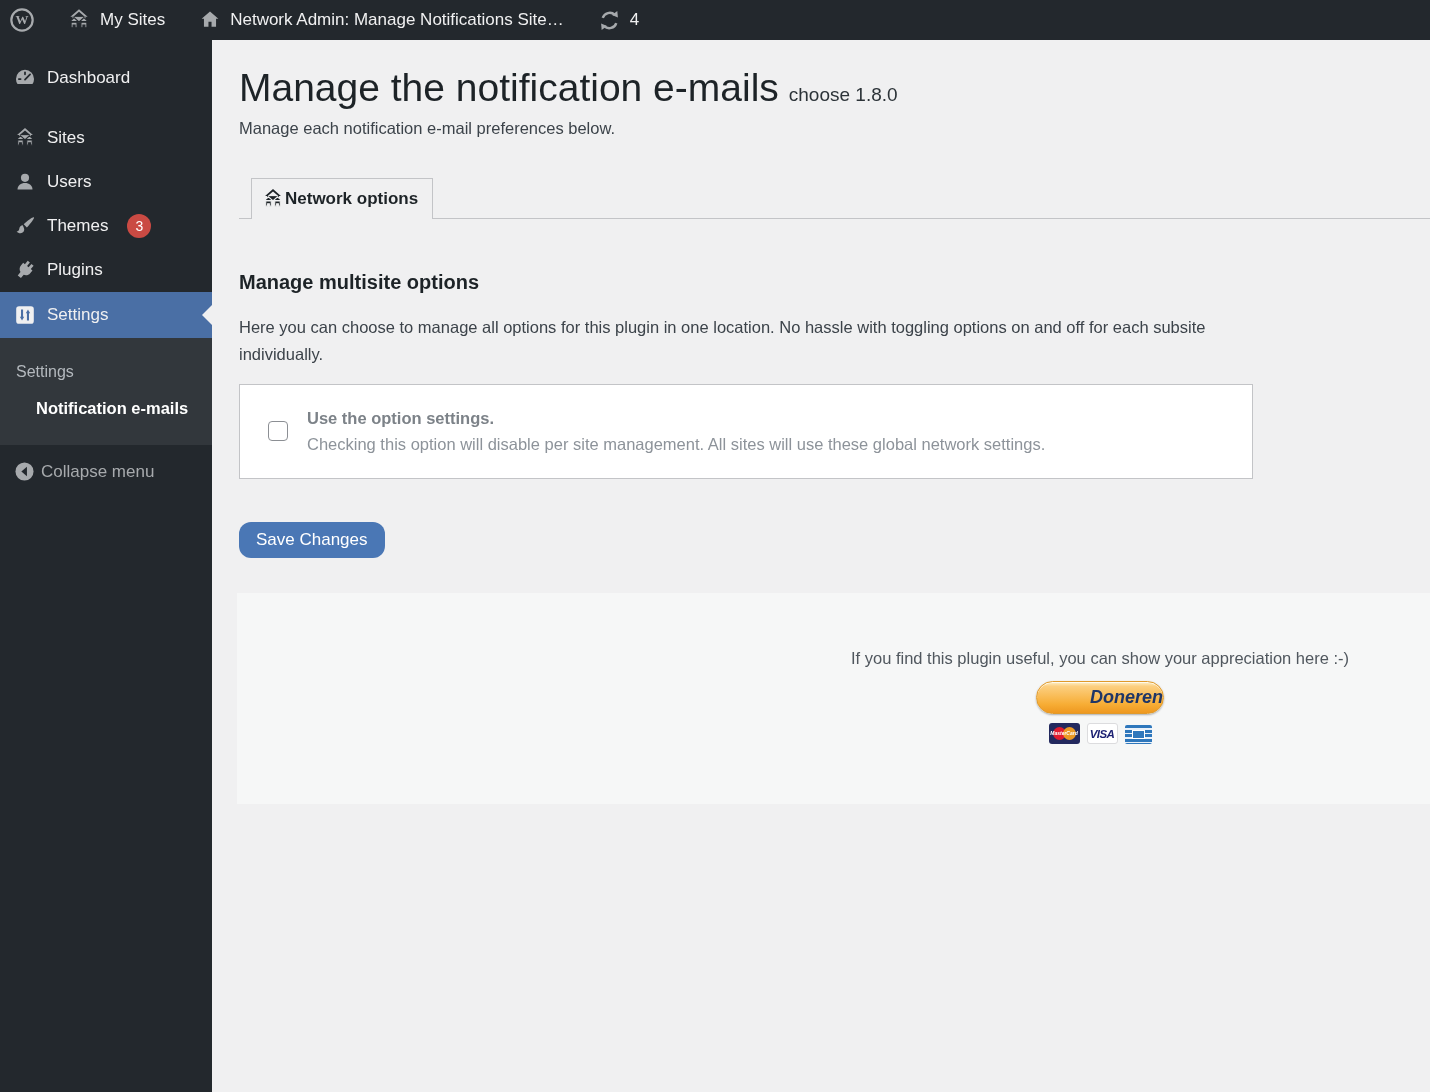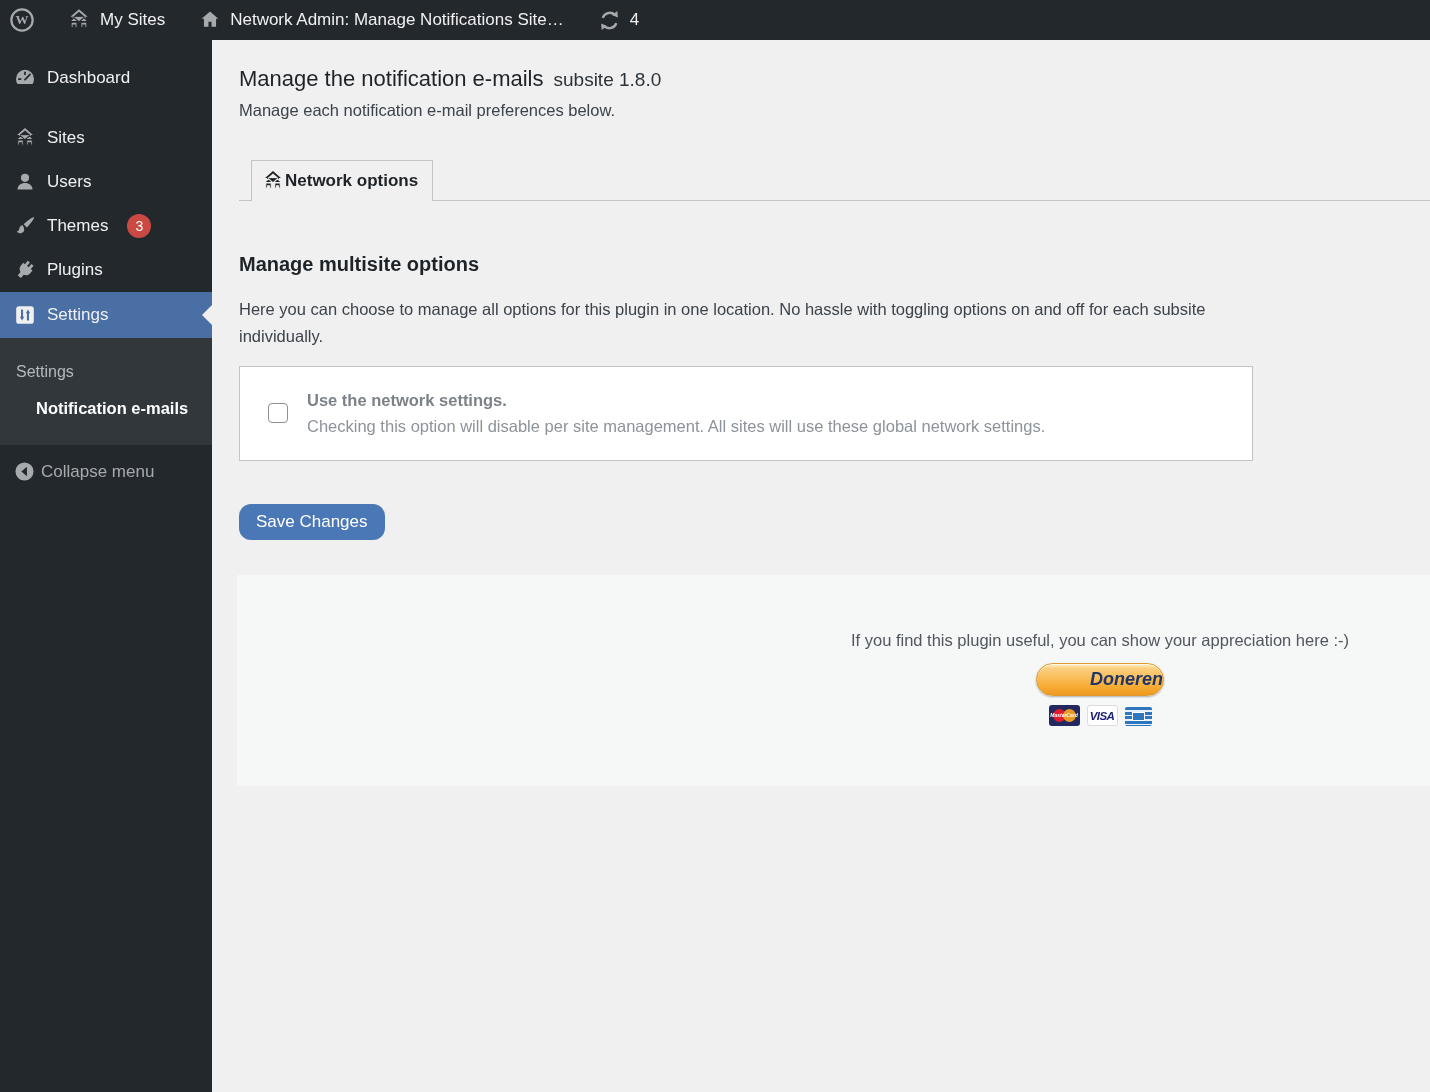--- a/index.html
+++ b/index.html
@@ -52,21 +52,21 @@
     display:flex; align-items:center; gap:6px; padding:14px 0 0 14px;
     color:#a7aaad; font-size:17px; cursor:pointer; margin-top:2px;
   }
 
   
   #content {
     position:absolute; left:212px; top:40px; right:0; bottom:0;
     background:#f0f0f1; padding-left:27px;
   }
   .title-row { margin-top:26px; color:#1d2327; }
-  .page-title { font-size:22px; font-weight:400; }
+  .page-title { font-size:39px; font-weight:400; }
   .page-version { font-size:19px; color:#2c3338; margin-left:10px; }
   .page-subtitle { margin-top:9px; font-size:16.5px; color:#3c434a; }
 
   .tabs { margin-top:40px; border-bottom:1px solid #c3c4c7; padding-left:12px; }
   .nav-tab {
     display:inline-flex; align-items:center; gap:1px; padding:9px 14px 9px 10px;
     border:1px solid #c3c4c7; border-bottom:none; background:#f0f0f1;
     margin-bottom:-1px; font-weight:bold; font-size:17px; color:#1d2327; cursor:pointer;
   }
   .nav-tab .tab-icon { color:#1d2327; }
@@ -268,21 +268,21 @@
         <path d="M12.3 5.4 L7 10 l5.3 4.6 Z" fill="#23282d"></path>
       </svg>
     </span>
     <span>Collapse menu</span>
   </div>
 </div>
 
 <div id="content">
 
   <div class="title-row">
-    <span class="page-title">Manage the notification e-mails</span><span class="page-version">subsite 1.8.0</span>
+    <span class="page-title">Manage the notification e-mails</span><span class="page-version">choose 1.8.0</span>
   </div>
   <div class="page-subtitle">Manage each notification e-mail preferences below.</div>
 
   <div class="tabs">
     <span class="nav-tab">
       <span class="tab-icon">
         <svg width="22" height="22" viewBox="0 0 20 20" fill="currentColor">
           <path d="M10 1 L17.2 7.2 h-2.4 L10 3.2 L5.2 7.2 H2.8 Z"></path>
           <rect x="4.6" y="7.4" width="10.8" height="4.4"></rect>
           <g stroke="#f0f0f1" stroke-width="1">
@@ -296,21 +296,21 @@
       <span>Network options</span>
     </span>
   </div>
 
   <div class="section-heading">Manage multisite options</div>
   <div class="intro">Here you can choose to manage all options for this plugin in one location. No hassle with toggling options on and off for each subsite individually.</div>
 
   <div class="option-box">
     <input type="checkbox" style="">
     <div>
-      <div class="option-title">Use the network settings.</div>
+      <div class="option-title">Use the option settings.</div>
       <div class="option-desc">Checking this option will disable per site management. All sites will use these global network settings.</div>
     </div>
   </div>
 
   <button class="save-btn">Save Changes</button>
 
   <div class="donation-panel">
     <div class="donation-inner">
       <div class="donation-msg">If you find this plugin useful, you can show your appreciation here :-)</div>
       <div class="donate-btn">Doneren</div>

